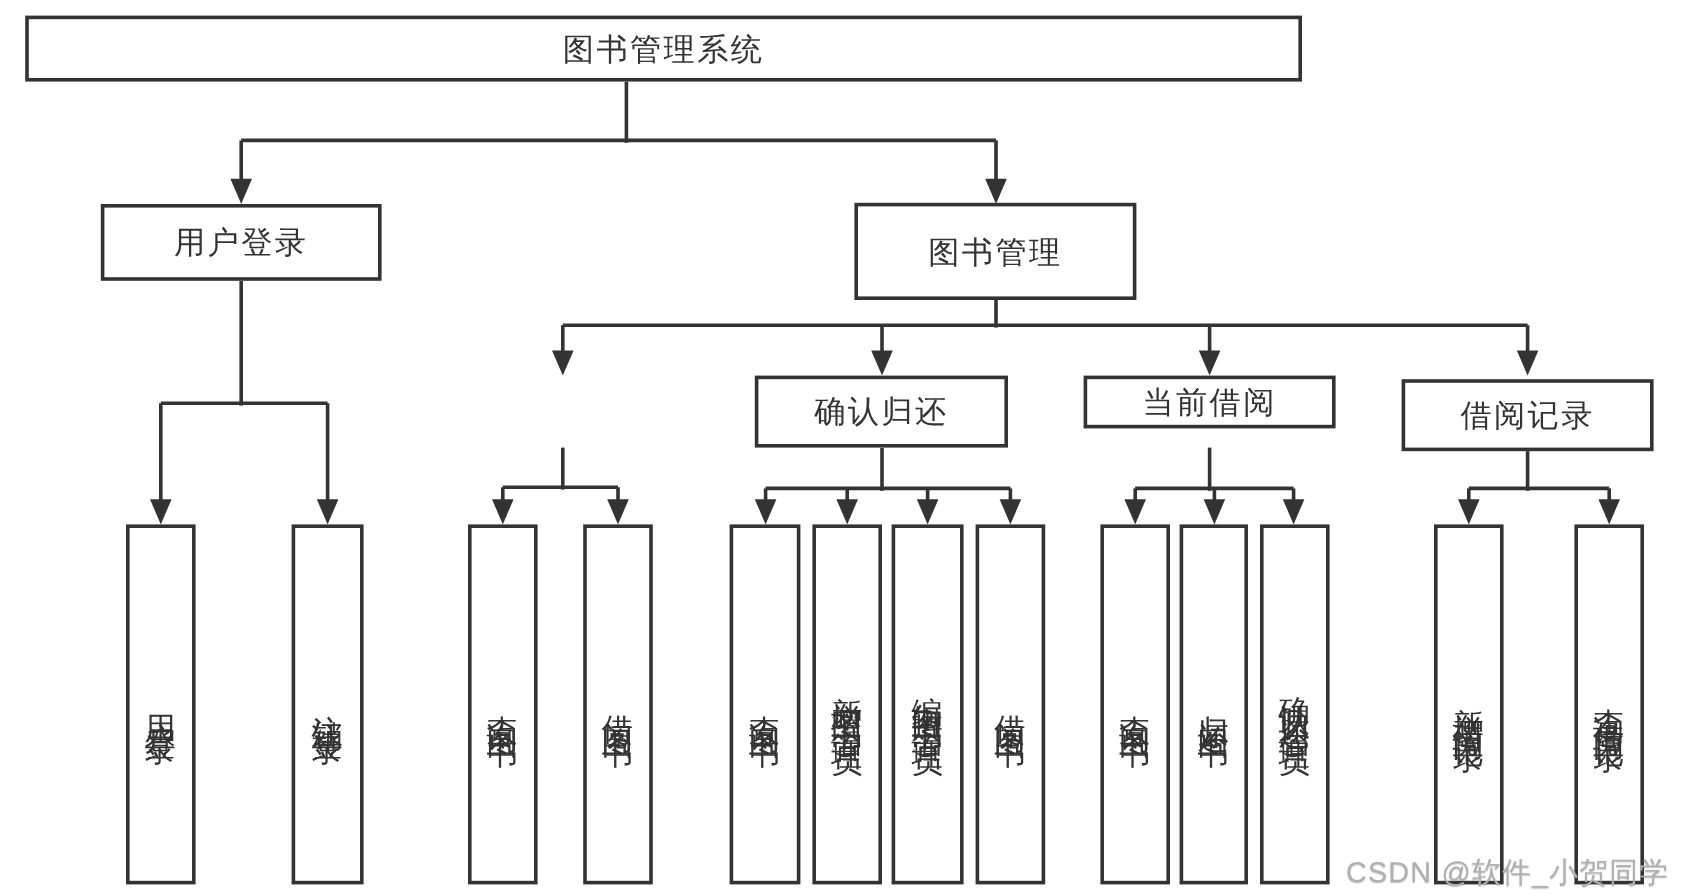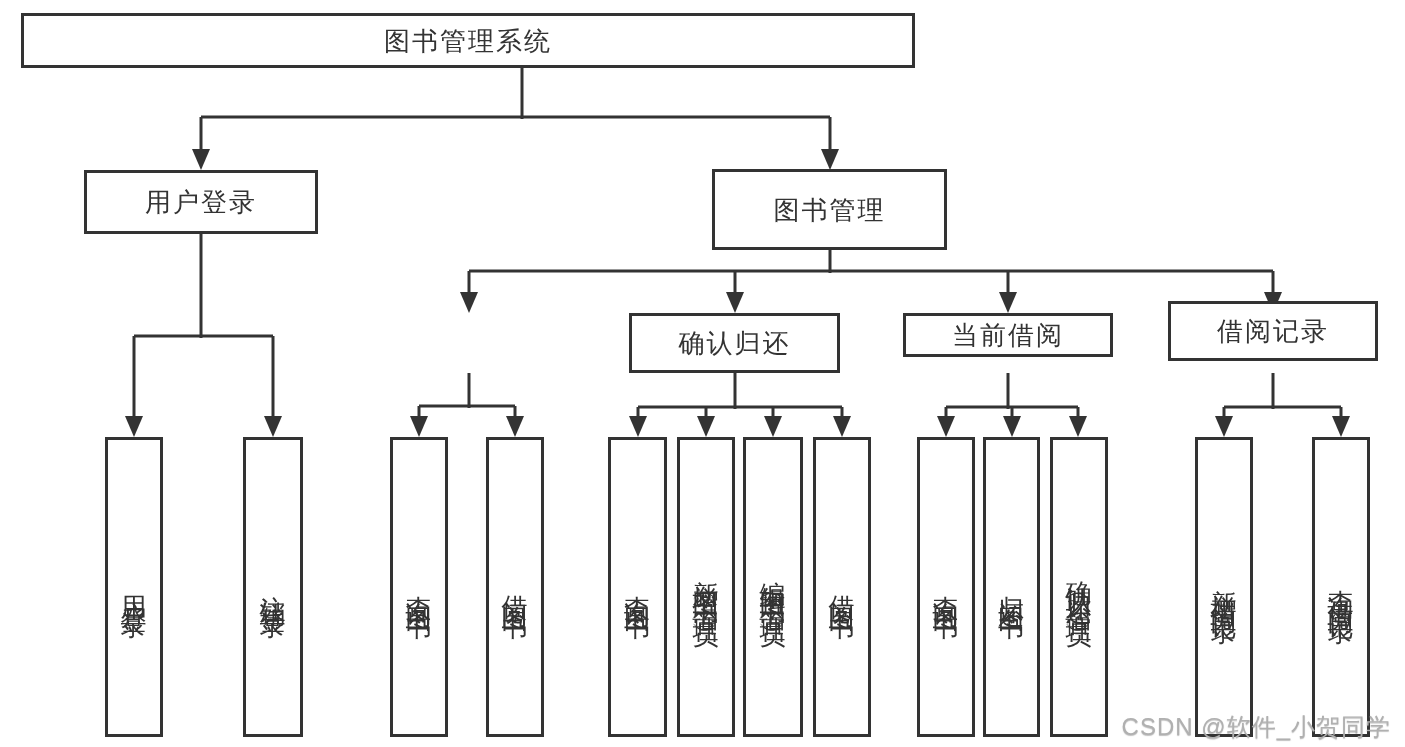--- a/index.html
+++ b/index.html
@@ -113,38 +113,38 @@
       <polygon points="764,416 782,416 773,437"></polygon>
       <polygon points="833,416 851,416 842,437"></polygon>
       <polygon points="937,416 955,416 946,437"></polygon>
       <polygon points="1003,416 1021,416 1012,437"></polygon>
       <polygon points="1069,416 1087,416 1078,437"></polygon>
       <polygon points="1215,416 1233,416 1224,437"></polygon>
       <polygon points="1332,416 1350,416 1341,437"></polygon>
     </g>
   </svg>
 
-  <div class="hbox" style="left:21px;top:13px;width:894px;height:55px">
+  <div class="hbox" style="left:21px;top:13px;width:1064px;height:55px">
     <span class="lbl">图书管理系统</span>
   </div>
 
   <div class="hbox" style="left:84px;top:170px;width:234px;height:64px">
     <span class="lbl">用户登录</span>
   </div>
   <div class="hbox" style="left:712px;top:169px;width:235px;height:81px">
     <span class="lbl">图书管理</span>
   </div>
 
   <div class="hbox" style="left:629px;top:313px;width:211px;height:60px">
     <span class="lbl">确认归还</span>
   </div>
   <div class="hbox" style="left:903px;top:313px;width:210px;height:44px">
     <span class="lbl">当前借阅</span>
   </div>
-  <div class="hbox" style="left:1168px;top:301px;width:210px;height:60px">
+  <div class="hbox" style="left:1168px;top:316px;width:210px;height:60px">
     <span class="lbl">借阅记录</span>
   </div>
 
   <div class="vbox" style="left:105px;top:437px;width:58px;height:300px">
     <span class="lbl">用户登录</span>
   </div>
   <div class="vbox" style="left:243px;top:437px;width:60px;height:300px">
     <span class="lbl">注销登录</span>
   </div>
 

